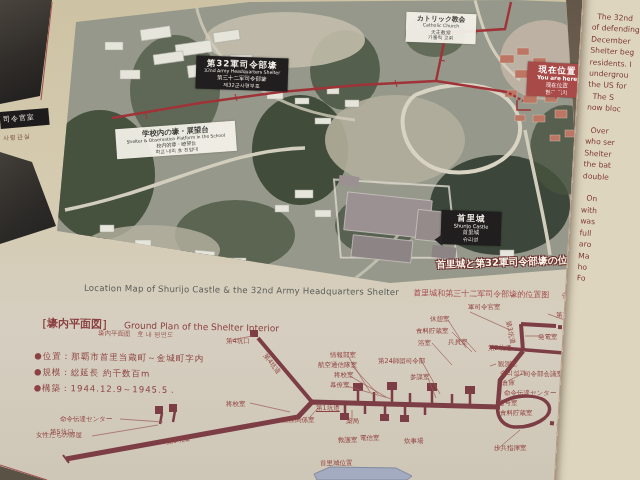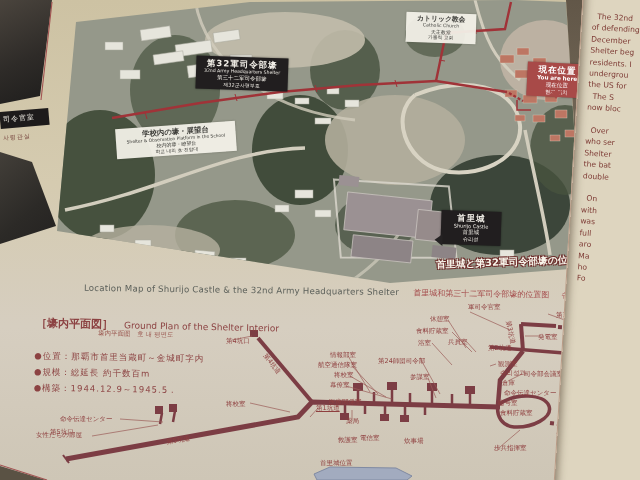--- a/index.html
+++ b/index.html
@@ -269,21 +269,21 @@
   </div>
 
   <div class="abs" id="plan-labels" style="left:0;top:0;width:640px;height:480px;pointer-events:none;">
       <span class="plan-label" style="left: 226px; top: 337px;">第4坑口</span>
       <span class="plan-label" style="left: 268px; top: 352px; transform: rotate(52deg);">第4坑道</span>
       <span class="plan-label" style="left: 330px; top: 351px;">情報部室</span>
       <span class="plan-label" style="left: 318px; top: 361px;">航空通信隊室</span>
       <span class="plan-label" style="left: 334px; top: 371px;">将校室</span>
       <span class="plan-label" style="left: 330px; top: 381px;">幕僚室</span>
       <span class="plan-label" style="left: 316px; top: 404px; text-decoration: underline;">第1坑道</span>
-      <span class="plan-label" style="left: 282px; top: 398px; margin-left: 47px;">医療関係室</span>
+      <span class="plan-label" style="left: 282px; top: 416px;">医療関係室</span>
       <span class="plan-label" style="left: 346px; top: 417px;">薬局</span>
       <span class="plan-label" style="left: 338px; top: 436px;">救護室</span>
       <span class="plan-label" style="left: 360px; top: 434px;">電信室</span>
       <span class="plan-label" style="left: 404px; top: 437px;">炊事場</span>
       <span class="plan-label" style="left: 378px; top: 357px;">第24師団司令部</span>
       <span class="plan-label" style="left: 410px; top: 373px;">参謀室</span>
       <span class="plan-label" style="left: 468px; top: 303px;">軍司令官室</span>
       <span class="plan-label" style="left: 430px; top: 315px;">休憩室</span>
       <span class="plan-label" style="left: 416px; top: 327px;">食料貯蔵室</span>
       <span class="plan-label" style="left: 418px; top: 339px; font-family: Liberation Serif, serif;">浴室</span>

